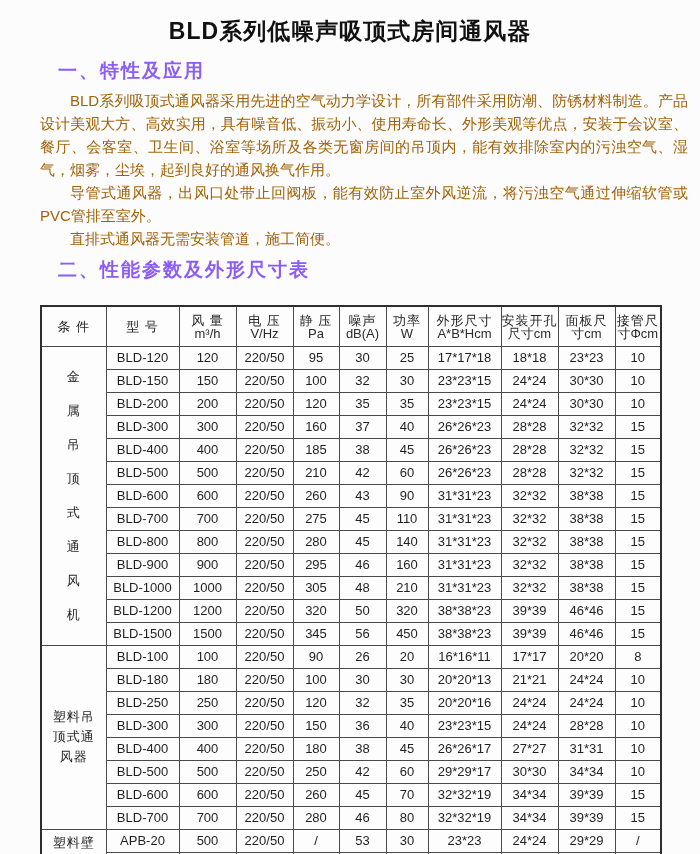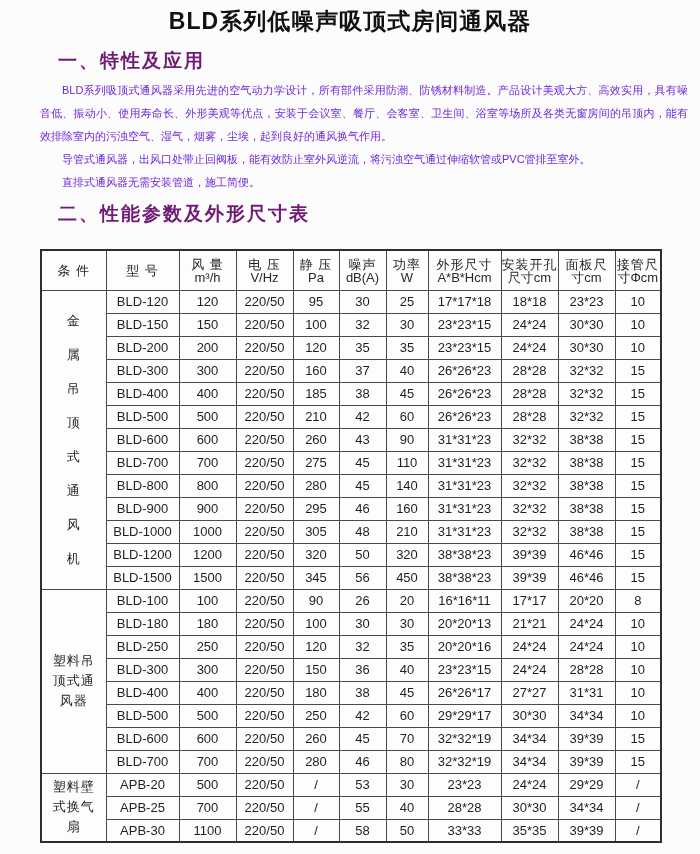--- a/index.html
+++ b/index.html
@@ -9,39 +9,39 @@
     color: #1b1b1b;
     font-family: "Liberation Sans", "DejaVu Sans", sans-serif;
     overflow: hidden;
     position: relative;
   }
   .doc-title {
     text-align: center;
     font-size: 23px;
     font-weight: bold;
     letter-spacing: 1px;
-    padding-top: 6px;
+    padding-top: 16px;
     color: #111;
   }
   .content { padding: 0 12px 0 40px; }
   .section-heading {
     font-size: 19px;
     font-weight: bold;
     letter-spacing: 2px;
-    color: #701a75;
+    color: #8b5cf6;
     margin: 11px 0 5px 18px;
   }
   .section-heading.second { margin: 7px 0 22px 18px; }
   p.body-par {
     margin: 0;
-    font-size: 11px;
+    font-size: 15px;
     line-height: 23px;
     text-indent: 2em;
     text-align: justify;
-    color: #6d28d9;
+    color: #a16207;
   }
   table.spec {
     border-collapse: collapse;
     table-layout: fixed;
     width: 620px;
     margin-left: 0px;
     border: 2px solid #2e2e2e;
     background: #fdfdfd;
   }
   table.spec th, table.spec td {

